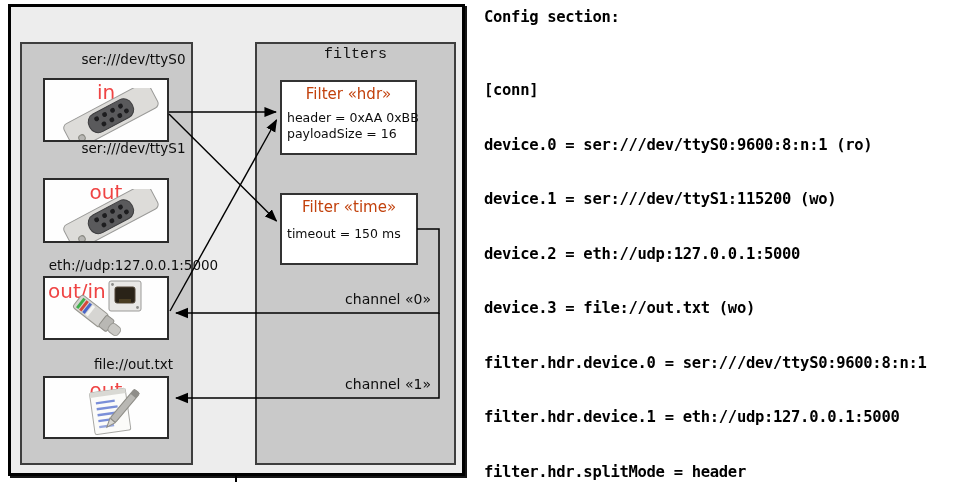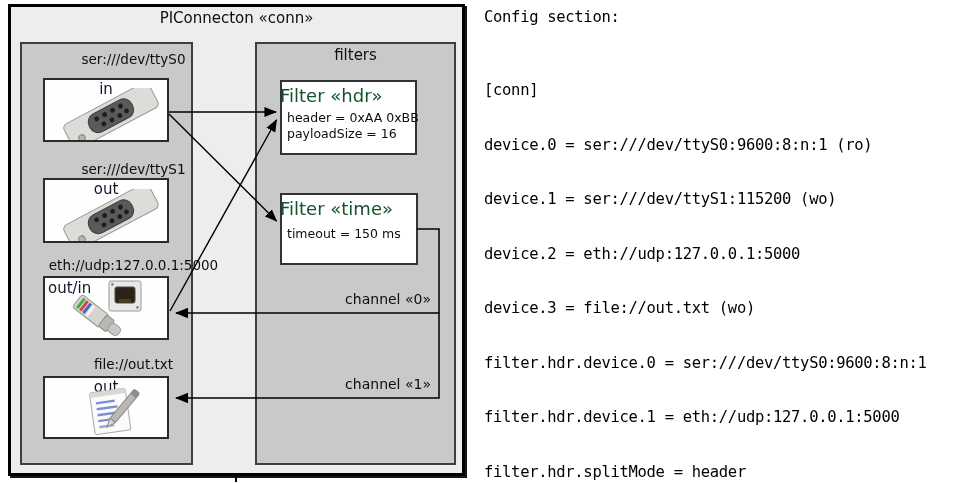--- a/index.html
+++ b/index.html
@@ -5,43 +5,42 @@
   html,body{margin:0;padding:0;background:#fff;}
   #stage{position:relative;width:964px;height:484px;background:#fff;overflow:hidden;
          font-family:"DejaVu Sans",sans-serif;color:#111;}
   .abs{position:absolute;}
   .outer-box{left:8px;top:4px;width:457px;height:472px;background:#ededed;
              border:3px solid #000;box-sizing:border-box;box-shadow:2px 2px 0 #161616;}
   .diagram-title{left:8px;top:9px;width:457px;text-align:center;font-size:15px;color:#0d0d0d;}
   .panel{background:#c9c9c9;border:2px solid #3e3e3e;box-sizing:border-box;}
   .devices-panel{left:20px;top:42px;width:173px;height:423px;}
   .filters-panel{left:255px;top:42px;width:201px;height:423px;}
-  .filters-title{left:255px;top:46px;width:201px;text-align:center;font-size:15px;}
+  .filters-title{left:255px;top:46px;width:201px;text-align:center;font-size:15px;font-family:Liberation Mono, monospace;}
   .dev-label{left:20px;width:173px;text-align:center;font-size:13.5px;color:#0d0d0d;white-space:nowrap;padding-left:27px;}
   .white-box{background:#fefefe;border:2px solid #2b2b2b;box-sizing:border-box;left:43px;width:126px;}
-  .dir-label{font-size:15px;color:#0f172a;}
+  .dir-label{font-size:20px;color:#ef4444;}
   .dir-center{left:43px;width:126px;text-align:center;}
   .filter-box{background:#fff;border:2px solid #333;box-sizing:border-box;}
-  .filter-title{font-size:18px;color:#14532d;}
+  .filter-title{text-align:center;font-size:15px;color:#c2410c;}
   .filter-attrs{font-size:12.5px;line-height:16px;color:#0d0d0d;white-space:pre;text-align:right;}
   .channel-label{left:281px;width:150px;text-align:right;font-size:14px;color:#0d0d0d;}
-  .config{font-family:"DejaVu Sans Mono",monospace;font-weight:normal;font-size:15.5px;
+  .config{font-family:"DejaVu Sans Mono",monospace;font-weight:bold;font-size:15.5px;
           color:#000;white-space:pre;letter-spacing:-0.3px;}
   .config-lines div{height:18.5px;line-height:18.5px;}
   svg{display:block;}
   .wires{left:0;top:0;pointer-events:none;z-index:6;}
   .icon{z-index:3;}
 </style>
 </head>
 <body>
 
 <div id="stage">
 
   <div class="abs outer-box"></div>
-  <div class="abs diagram-title">PIConnecton «conn»</div>
 
   <div class="abs panel devices-panel"></div>
 
   <div class="abs panel filters-panel"></div>
   <div class="abs filters-title">filters</div>
 
   <div class="abs dev-label" style="top:51px;">ser:///dev/ttyS0</div>
   <div class="abs white-box" style="top:78px;height:64px;"></div>
   <div class="abs dir-label dir-center" style="top:80px;">in</div>
   <svg class="abs icon" style="left:60px;top:88px;" width="100" height="52" viewBox="0 0 100 52">
@@ -53,21 +52,21 @@
       <circle cx="54" cy="24" r="2.4" fill="#1d1d1f"></circle>
         <circle cx="63" cy="24" r="2.4" fill="#1d1d1f"></circle>
       <circle cx="40" cy="32" r="2.4" fill="#1d1d1f"></circle>
         <circle cx="49" cy="32" r="2.4" fill="#1d1d1f"></circle>
       <circle cx="58" cy="32" r="2.4" fill="#1d1d1f"></circle>
         <circle cx="66" cy="31" r="2.4" fill="#1d1d1f"></circle>
       <circle cx="14" cy="34" r="3.2" fill="#b7b6b3" stroke="#86867f"></circle>
     </g>
   </svg>
 
-  <div class="abs dev-label" style="top:161px;">ser:///dev/ttyS1</div>
+  <div class="abs dev-label" style="top:140px;">ser:///dev/ttyS1</div>
   <div class="abs white-box" style="top:178px;height:65px;"></div>
   <div class="abs dir-label dir-center" style="top:180px;">out</div>
   <svg class="abs icon" style="left:60px;top:189px;" width="100" height="52" viewBox="0 0 100 52">
     <g transform="rotate(-28 50 26)">
       <rect x="2" y="14" width="96" height="28" rx="5" fill="#dddcd9" stroke="#9a9a98"></rect>
       <rect x="26" y="18" width="48" height="20" rx="9" fill="#5a5a5c" stroke="#3c3c3e"></rect>
       <circle cx="36" cy="24" r="2.4" fill="#1d1d1f"></circle>
         <circle cx="45" cy="24" r="2.4" fill="#1d1d1f"></circle>
       <circle cx="54" cy="24" r="2.4" fill="#1d1d1f"></circle>
         <circle cx="63" cy="24" r="2.4" fill="#1d1d1f"></circle>

